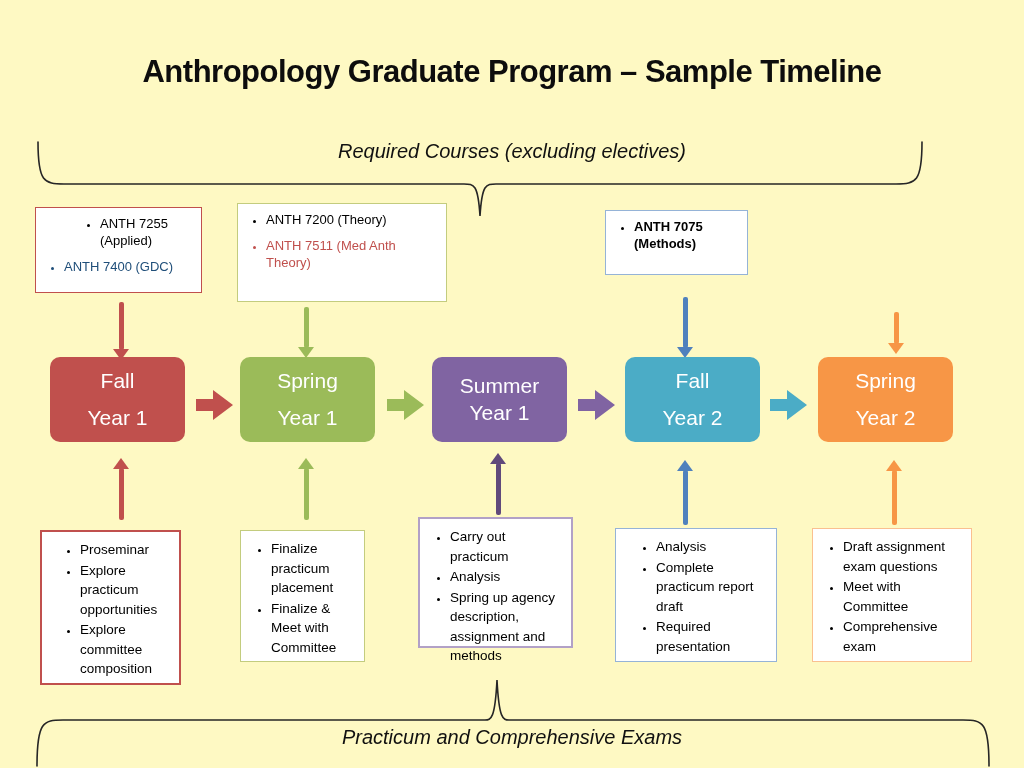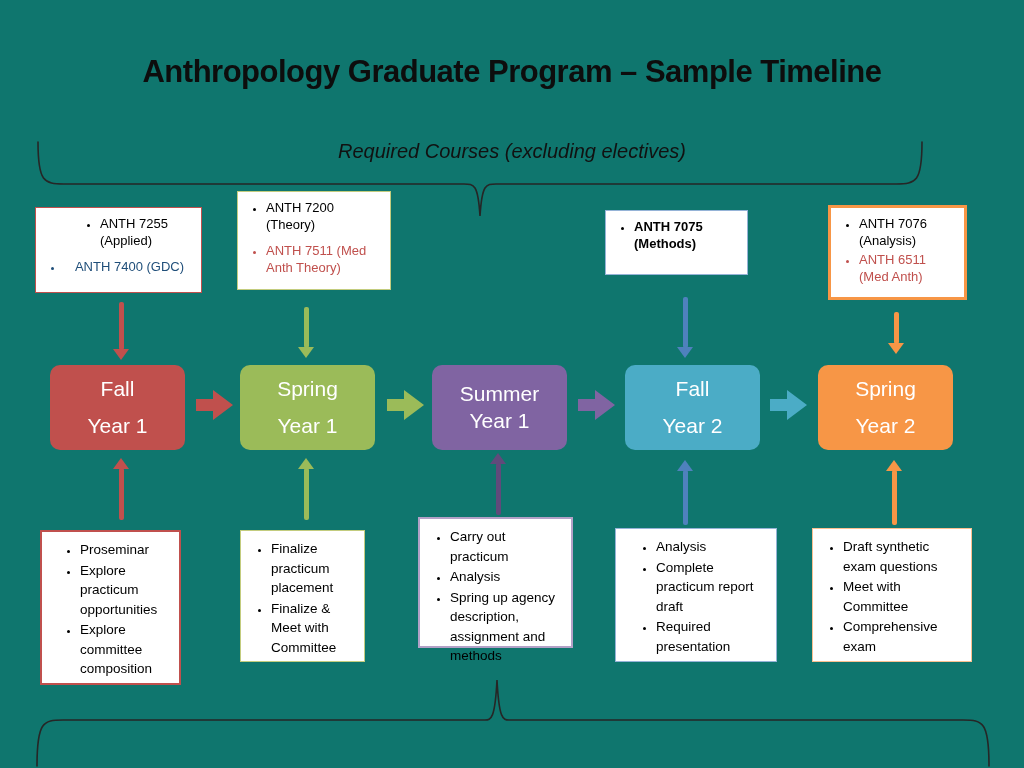--- a/index.html
+++ b/index.html
@@ -1,18 +1,18 @@
 <!DOCTYPE html>
 <html><head>
 <meta charset="utf-8">
 <style>
   * { margin:0; padding:0; box-sizing:border-box; }
   html,body { width:1024px; height:768px; background:#ffffff; overflow:hidden;
               font-family:"Liberation Sans", sans-serif; }
-  .stage { position:relative; width:1024px; height:768px; background:#0f766e; }
+  .stage { position:relative; width:1024px; height:768px; background:#fef9c3; }
 
   .title { position:absolute; top:54px; left:0; width:1024px; text-align:center;
            font-size:31px; font-weight:bold; color:#0d0d0d; letter-spacing:-0.5px; }
 
   .brace-label { position:absolute; left:0; width:1024px; text-align:center;
                  font-style:italic; font-size:20px; color:#111; }
   .brace-label.top { top:140px; }
   .brace-label.bottom { top:726px; }
   .brace-svg { position:absolute; }
   .brace-svg path { fill:none; stroke:#262626; stroke-width:1.6; stroke-linecap:round; }
@@ -20,21 +20,21 @@
   
   .obox { position:absolute; background:#fff; border:1.5px solid #999; padding:8px 6px 6px 4px; }
   .obox.thick { border-width:3px; }
   .obox ul { list-style:disc; padding-left:24px; }
   .obox li { font-size:13px; line-height:1.3; color:#000; margin-bottom:9px; }
   .obox li::marker { color:currentColor; font-size:11px; }
   .taskbox ul { padding-left:28px; }
   .taskbox li { font-size:13.5px; margin-bottom:1px; line-height:1.45; }
 
   
-  .sbox { position:absolute; top:365px; width:135px; height:85px; border-radius:10px;
+  .sbox { position:absolute; top:357px; width:135px; height:85px; border-radius:10px;
           display:flex; flex-direction:column; align-items:center; justify-content:center;
           color:#fff; font-size:21px; }
   .sbox .l1, .sbox .l2 { line-height:1.25; }
   .sbox.spread { gap:11px; }
   .sbox.tight  { gap:1px; }
 
   
   .harrow { position:absolute; top:390px; width:37px; height:30px; }
   .harrow svg { display:block; }
   .harrow polygon { fill:currentColor; }
@@ -57,43 +57,37 @@
   <div class="title">Anthropology Graduate Program – Sample Timeline</div>
 
   <div class="brace-label top">Required Courses (excluding electives)</div>
   <svg class="brace-svg" style="left:36px; top:140px;" width="888" height="80" viewBox="0 0 888 80">
     <path d="M 2,2 C 2,42 8,44 28,44 L 428,44 C 438,44 442,44 444,76 C 446,44 450,44 460,44 L 860,44 C 880,44 886,42 886,2"></path>
   </svg>
 
   <div class="obox" style="left: 35px; top: 207px; width: 167px; height: 86px; border-color: rgb(192, 80, 77);">
     <ul style="color:#000;">
       <li style="color: rgb(0, 0, 0); margin-left: 36px;"><span>ANTH 7255 (Applied)</span></li>
-      <li style="color: rgb(31, 78, 121); text-align: center;"><span>ANTH 7400 (GDC)</span></li>
-    </ul>
-  </div>
-
-  <div class="obox" style="left: 237px; top: 191px; width: 154px; height: 99px; border-color: rgb(195, 204, 126);">
+      <li style="color: rgb(31, 78, 121);"><span>ANTH 7400 (GDC)</span></li>
+    </ul>
+  </div>
+
+  <div class="obox" style="left: 237px; top: 203px; width: 210px; height: 99px; border-color: rgb(195, 204, 126);">
     <ul>
       <li style="color: rgb(0, 0, 0);"><span>ANTH 7200 (Theory)</span></li>
       <li style="color: rgb(192, 80, 77);"><span>ANTH 7511 (Med Anth Theory)</span></li>
     </ul>
   </div>
 
   <div class="obox" style="left: 605px; top: 210px; width: 143px; height: 65px; border-color: rgb(149, 179, 215);">
     <ul>
       <li style="color: rgb(0, 0, 0); font-weight: bold;"><span>ANTH 7075 (Methods)</span></li>
     </ul>
   </div>
 
-  <div class="obox thick" style="left: 828px; top: 205px; width: 139px; height: 95px; border-color: rgb(247, 150, 70);">
-    <ul>
-      <li style="margin-bottom: 2px; color: rgb(0, 0, 0);"><span>ANTH 7076 (Analysis)</span></li>
-      <li style="color: rgb(192, 80, 77);"><span>ANTH 6511 (Med Anth)</span></li>
-    </ul>
-  </div>
 
   <div class="varrow down" style="left: 113px; top: 302px; height: 58px; color: rgb(192, 80, 77);">
     <div class="shaft"></div>
       <div class="head"></div>
   </div>
   <div class="varrow down" style="left: 298px; top: 307px; height: 51px; color: rgb(155, 187, 89);">
     <div class="shaft"></div>
       <div class="head"></div>
   </div>
   <div class="varrow down" style="left: 677px; top: 297px; height: 61px; color: rgb(79, 129, 189);">
@@ -194,23 +188,24 @@
   <div class="obox taskbox" style="left: 615px; top: 528px; width: 162px; height: 134px; border-color: rgb(149, 179, 215);">
     <ul style="padding-left:36px;">
       <li><span>Analysis</span></li>
       <li><span>Complete practicum report draft</span></li>
       <li><span>Required presentation</span></li>
     </ul>
   </div>
 
   <div class="obox taskbox" style="left: 812px; top: 528px; width: 160px; height: 134px; border-color: rgb(250, 192, 144);">
     <ul style="padding-left:26px;">
-      <li><span>Draft synthetic exam questions</span></li>
+      <li><span>Draft assignment exam questions</span></li>
       <li><span>Meet with Committee</span></li>
       <li><span>Comprehensive exam</span></li>
     </ul>
   </div>
 
   <svg class="brace-svg" style="left:35px; top:676px;" width="956" height="92" viewBox="0 0 956 92">
     <path d="M 2,90 C 2,46 8,44 28,44 L 450,44 C 456,44 460,43 462,4 C 464,43 468,44 474,44 L 928,44 C 948,44 954,46 954,90"></path>
   </svg>
+  <div class="brace-label bottom">Practicum and Comprehensive Exams</div>
 
 </div>
 
 </body></html>

